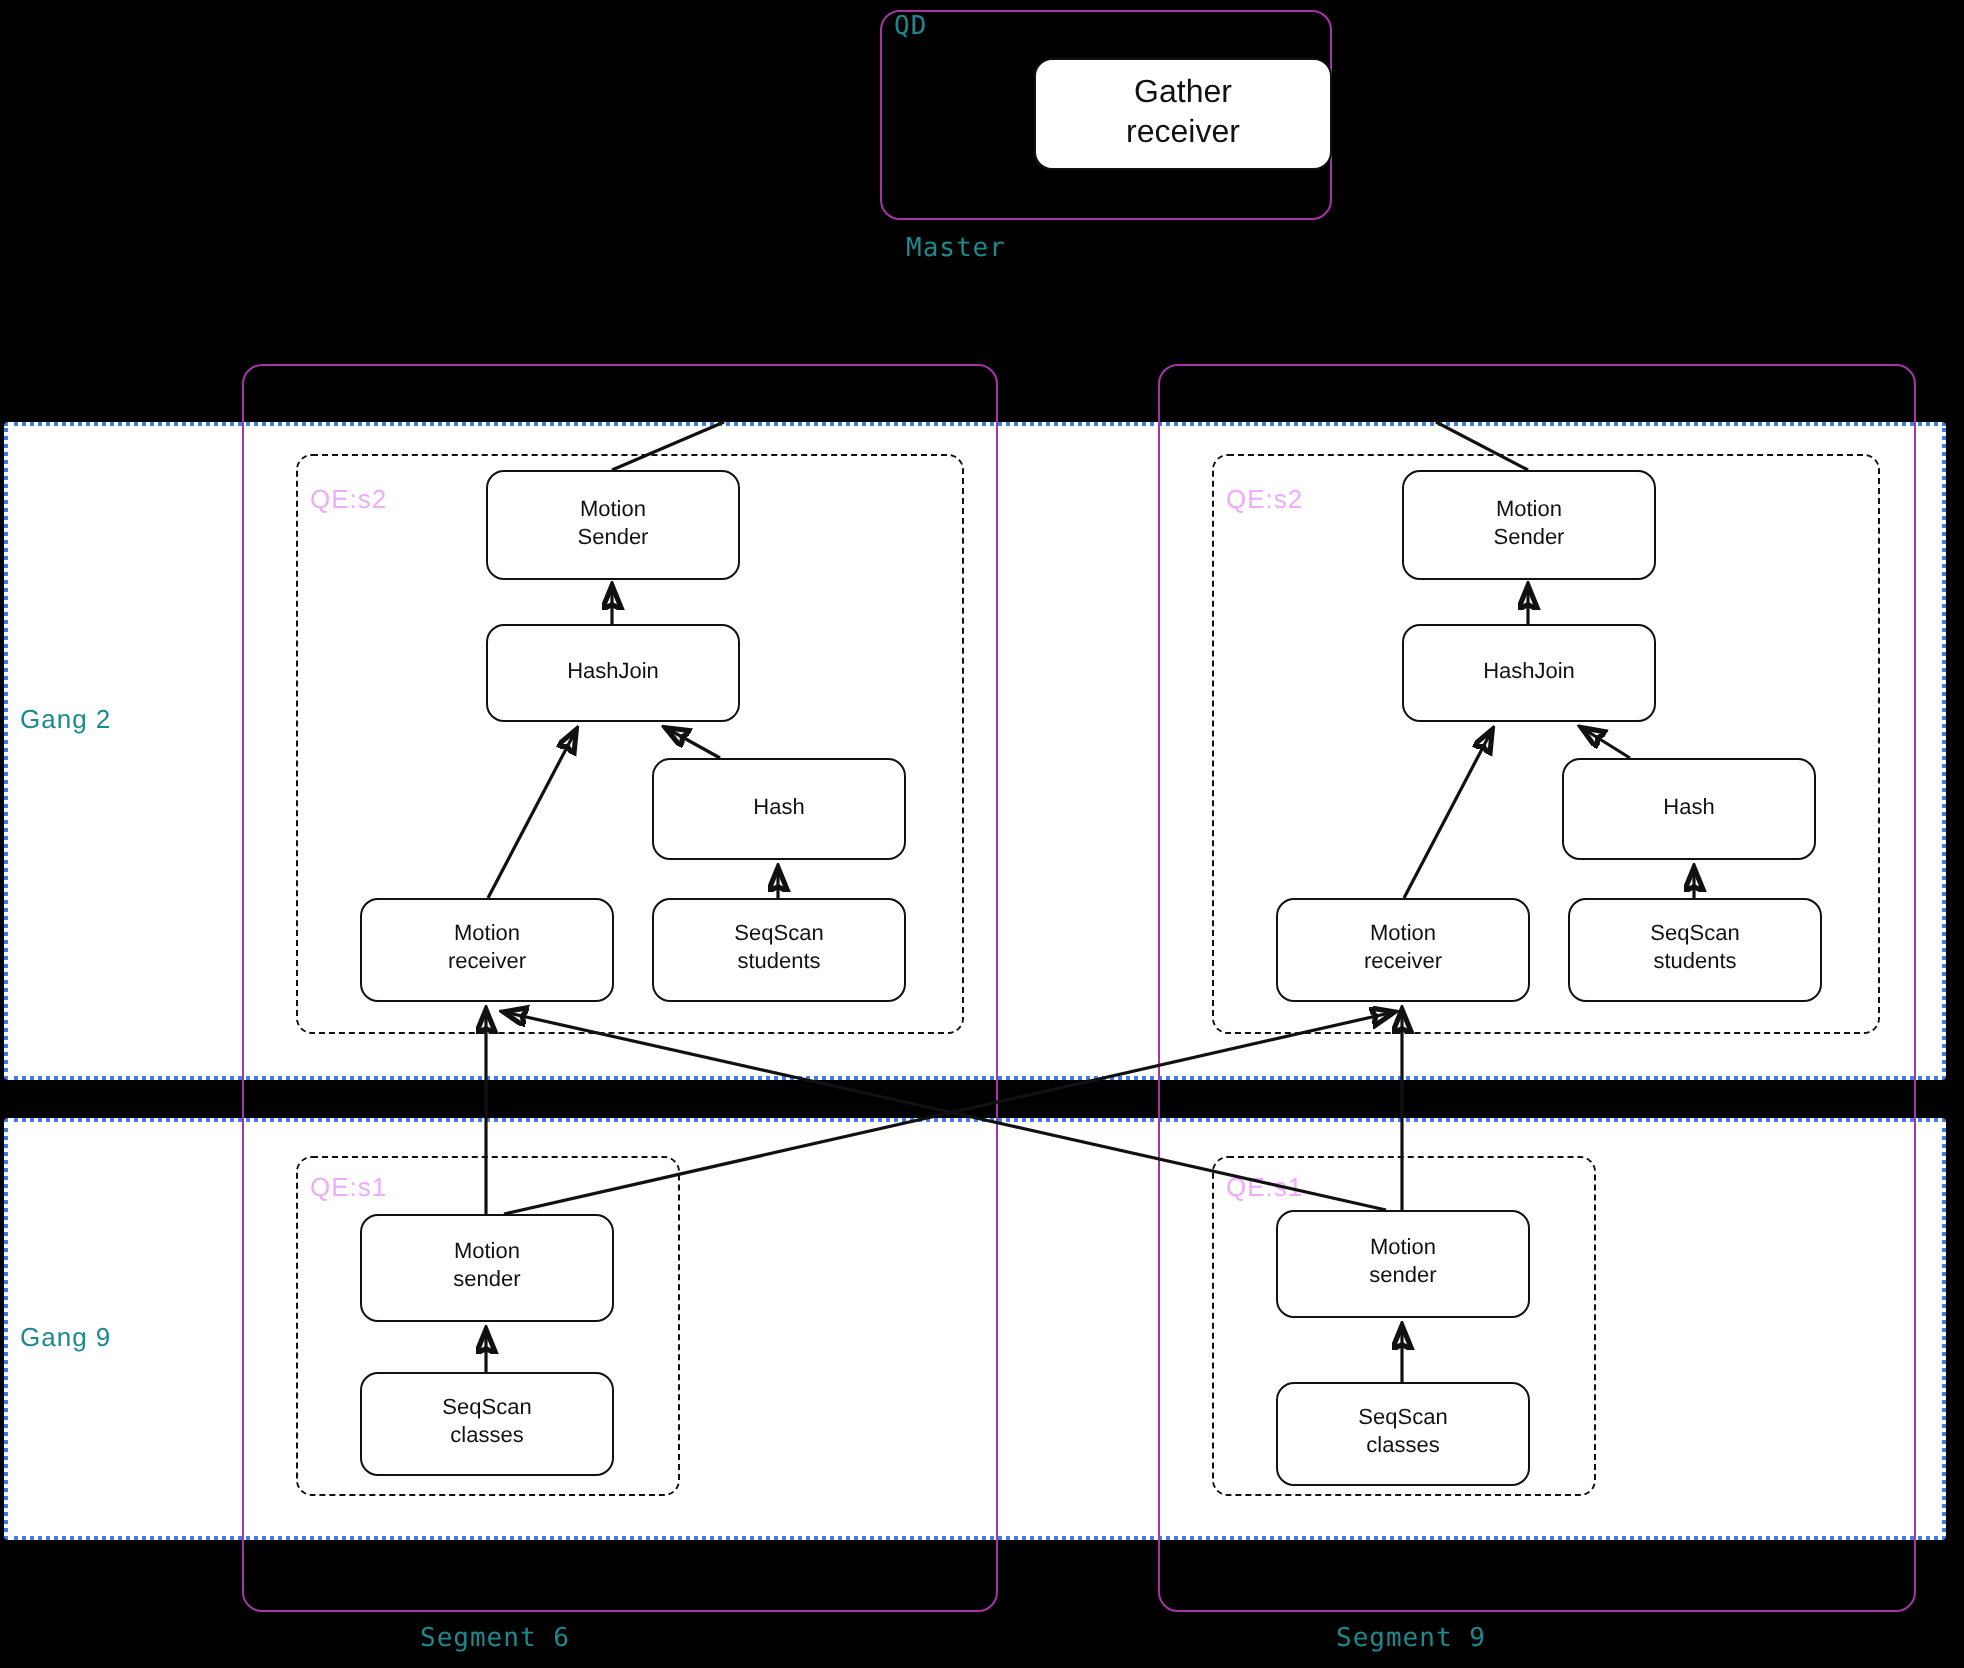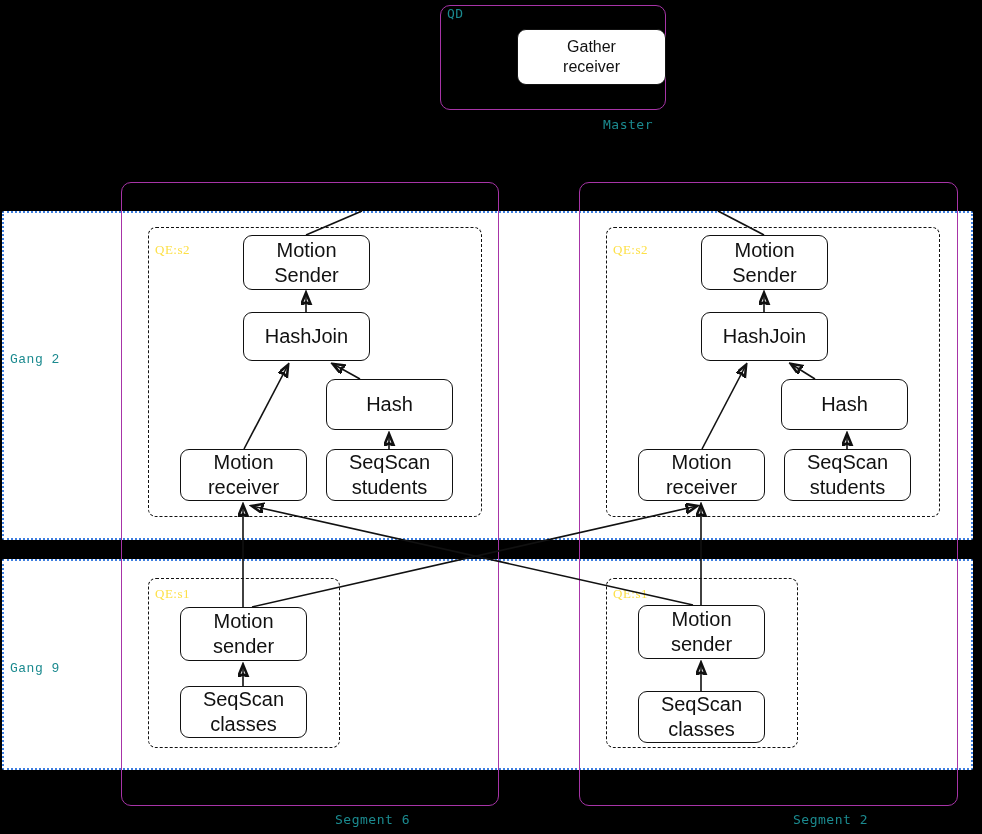--- a/index.html
+++ b/index.html
@@ -19,40 +19,40 @@
   .gang {
     position: absolute;
     background: #ffffff;
     border: 2px dotted #3f7fe0;
     box-sizing: border-box;
     border-radius: 2px;
   }
   .gang-label {
     position: absolute;
     color: #1b8a8f;
-    font-family: Liberation Mono, monospace;
+    font-family: Liberation Sans, sans-serif;
     font-size: 13px;
     letter-spacing: 0.5px;
     white-space: nowrap;
   }
   .segment-box {
     position: absolute;
     border: 1.5px solid #a734a7;
     border-radius: 10px;
     box-sizing: border-box;
     background: transparent;
   }
   .segment-label {
     position: absolute;
     color: #1b8a8f;
     font-family: "DejaVu Sans Mono", "Liberation Mono", monospace;
     font-size: 13px;
     letter-spacing: 0.5px;
     white-space: nowrap;
-    text-align: right;
+    text-align: left;
   }
   .qd-box {
     position: absolute;
     border: 1.5px solid #a734a7;
     border-radius: 10px;
     box-sizing: border-box;
     background: transparent;
   }
   .qd-label {
     position: absolute;
@@ -63,38 +63,38 @@
   }
   .qe-box {
     position: absolute;
     border: 1.5px dashed #111111;
     border-radius: 8px;
     box-sizing: border-box;
     background: transparent;
   }
   .qe-label {
     position: absolute;
-    color: #fde047;
-    font-family: Liberation Serif, serif;
+    color: #f0abfc;
+    font-family: Liberation Sans, sans-serif;
     font-size: 13px;
     letter-spacing: 0.5px;
   }
   
   .node {
     position: absolute;
     background: #ffffff;
     border: 1.4px solid #111111;
     border-radius: 9px;
     box-sizing: border-box;
     display: flex;
     align-items: center;
     justify-content: center;
     text-align: center;
     color: #111111;
-    font-size: 20px;
+    font-size: 11px;
     line-height: 1.25;
     font-family: "Liberation Sans", sans-serif;
     white-space: pre-line;
     z-index: 5;
   }
   .node.big { font-size: 16px; }
   
   svg.edges {
     position: absolute;
     left: 0;
@@ -120,21 +120,21 @@
   <div class="gang" style="left:2px; top:211px; width:971px; height:329px;"></div>
   <div class="gang-label" style="left:10px; top:352px;">Gang 2</div>
 
   <div class="gang" style="left:2px; top:559px; width:971px; height:211px;"></div>
   <div class="gang-label" style="left:10px; top:661px;">Gang 9</div>
 
   <div class="segment-box" style="left:121px; top:182px; width:378px; height:624px;"></div>
   <div class="segment-label" style="left:210px; top:812px; width:200px;">Segment 6</div>
 
   <div class="segment-box" style="left:579px; top:182px; width:379px; height:624px;"></div>
-  <div class="segment-label" style="left:668px; top:812px; width:200px;">Segment 2</div>
+  <div class="segment-label" style="left:668px; top:812px; width:200px;">Segment 9</div>
 
   <div class="qe-box" style="left:148px; top:227px; width:334px; height:290px;"></div>
   <div class="qe-label" style="left:155px; top:242px;">QE:s2</div>
 
   <div class="node" style="left:243px; top:235px; width:127px; height:55px;">Motion
 Sender</div>
   <div class="node" style="left:243px; top:312px; width:127px; height:49px;">HashJoin</div>
   <div class="node" style="left:326px; top:379px; width:127px; height:51px;">Hash</div>
   <div class="node" style="left:180px; top:449px; width:127px; height:52px;">Motion
 receiver</div>

